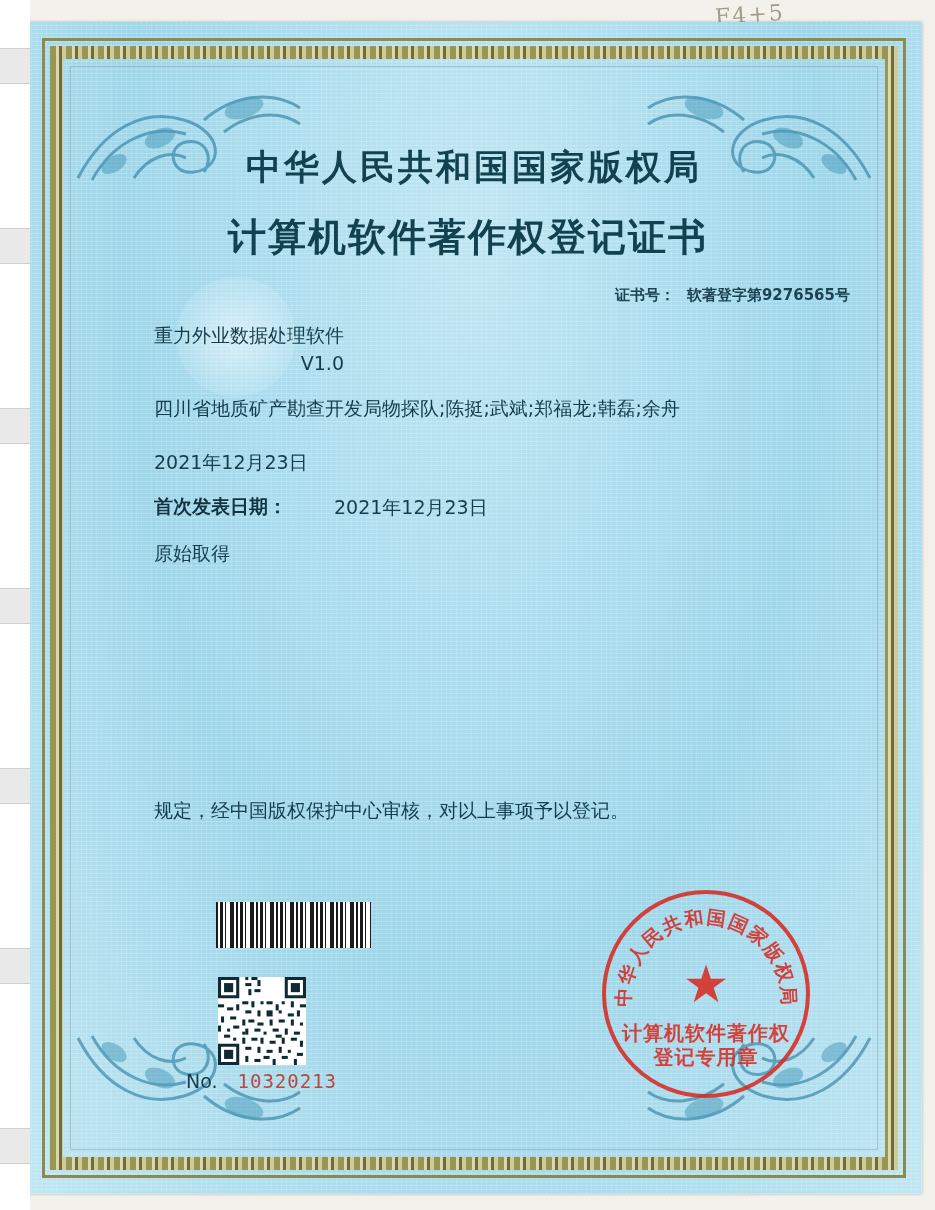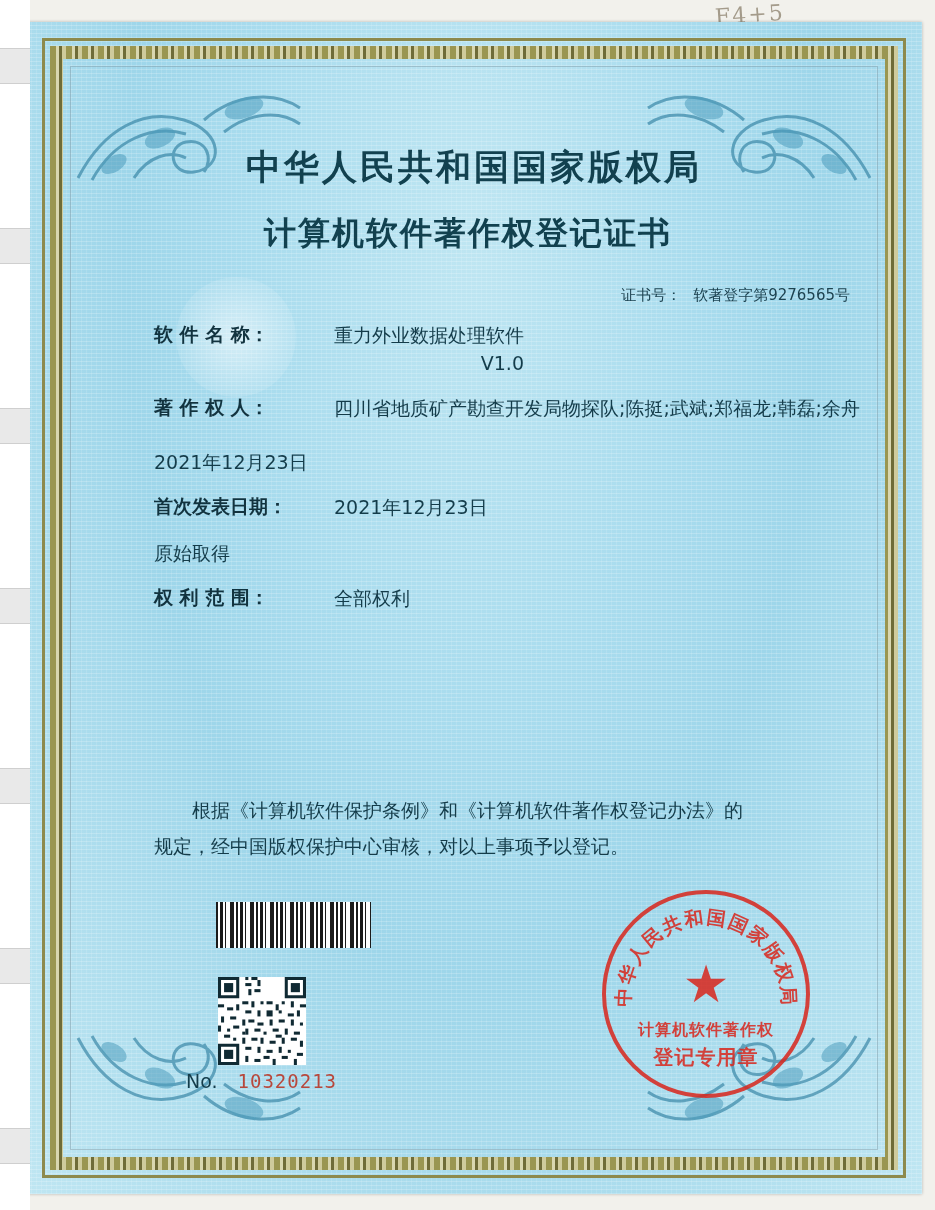--- a/index.html
+++ b/index.html
@@ -141,31 +141,32 @@
     letter-spacing: 3px;
   }
   .title-main {
     position: absolute;
     top: 122px; left: 0; right: 0;
     font-size: 35px;
   }
   .title-sub {
     position: absolute;
     top: 190px; left: 0; right: 12px;
-    font-size: 32px;
+    font-size: 38px;
     letter-spacing: 2px;
   }
 
   .cert-no {
     position: absolute;
     top: 264px;
     right: 72px;
     font-size: 15px;
     color: #1d4351;
     font-family: "DejaVu Sans", sans-serif;
+    font-weight: bold;
   }
   .cert-no .lead { margin-right: 12px; }
 
   .fields {
     position: absolute;
     left: 128px;
     top: 300px;
     width: 740px;
     color: #143c4a;
   }
@@ -289,21 +290,21 @@
     color: #d9261c;
   }
   .seal-line1, .seal-line2 {
     position: absolute;
     left: 0; right: 0;
     text-align: center;
     font-family: "DejaVu Serif", serif;
     font-weight: bold;
     color: #d9261c;
   }
-  .seal-line1 { top: 126px; font-size: 16px; letter-spacing: 1px; }
+  .seal-line1 { top: 126px; font-size: 20px; letter-spacing: 1px; }
   .seal-line2 { top: 150px; font-size: 20px; letter-spacing: 1px; }
 </style>
 </head>
 <body>
 
 <div id="page">
 
   <div class="handwrite-top">F4+5</div>
 
   <div class="binder-edge">
@@ -386,53 +387,46 @@
       <div class="title-main">中华人民共和国国家版权局</div>
       <div class="title-sub">计算机软件著作权登记证书</div>
 
       <div class="cert-no">
         <span class="lead">证书号：</span><span>软著登字第9276565号</span>
       </div>
 
       <div class="fields">
 
         <div class="field-row row-gap-md">
-          <div class="field-label lbl-tight">软 件 名 称：</div>
           <div class="field-value" style="white-space:pre-line">重力外业数据处理软件
 V1.0</div>
         </div>
 
         <div class="field-row row-gap-lg">
-          <div class="field-label lbl-tight">著 作 权 人：</div>
           <div class="field-value">四川省地质矿产勘查开发局物探队;陈挺;武斌;郑福龙;韩磊;余舟</div>
         </div>
 
         <div class="field-row row-gap-md">
           <div class="field-value">2021年12月23日</div>
         </div>
 
         <div class="field-row row-gap-md">
           <div class="field-label lbl-tight">首次发表日期：</div>
           <div class="field-value">2021年12月23日</div>
         </div>
 
         <div class="field-row row-gap-md">
           <div class="field-value">原始取得</div>
         </div>
 
-        <div class="field-row row-gap-md">
-          <div class="field-label lbl-tight">权 利 范 围：</div>
-          <div class="field-value">全部权利</div>
-        </div>
 
 
       </div>
 
       <div class="statement">
-        <div><span class="indent"></span><span>根据《计算机软件保护条例》和《计算机软件著作权登记办法》的</span></div>
         <div>规定，经中国版权保护中心审核，对以上事项予以登记。</div>
       </div>
 
       <div class="barcode"></div>
 
       <svg class="qr" viewBox="0 0 29 29">
         <rect width="29" height="29" fill="#ffffff"></rect>
         <g fill="#102a33">
           <path d="M0,0h7v7h-7z M1,1v5h5v-5z"></path>
           <rect x="2" y="2" width="3" height="3"></rect>

